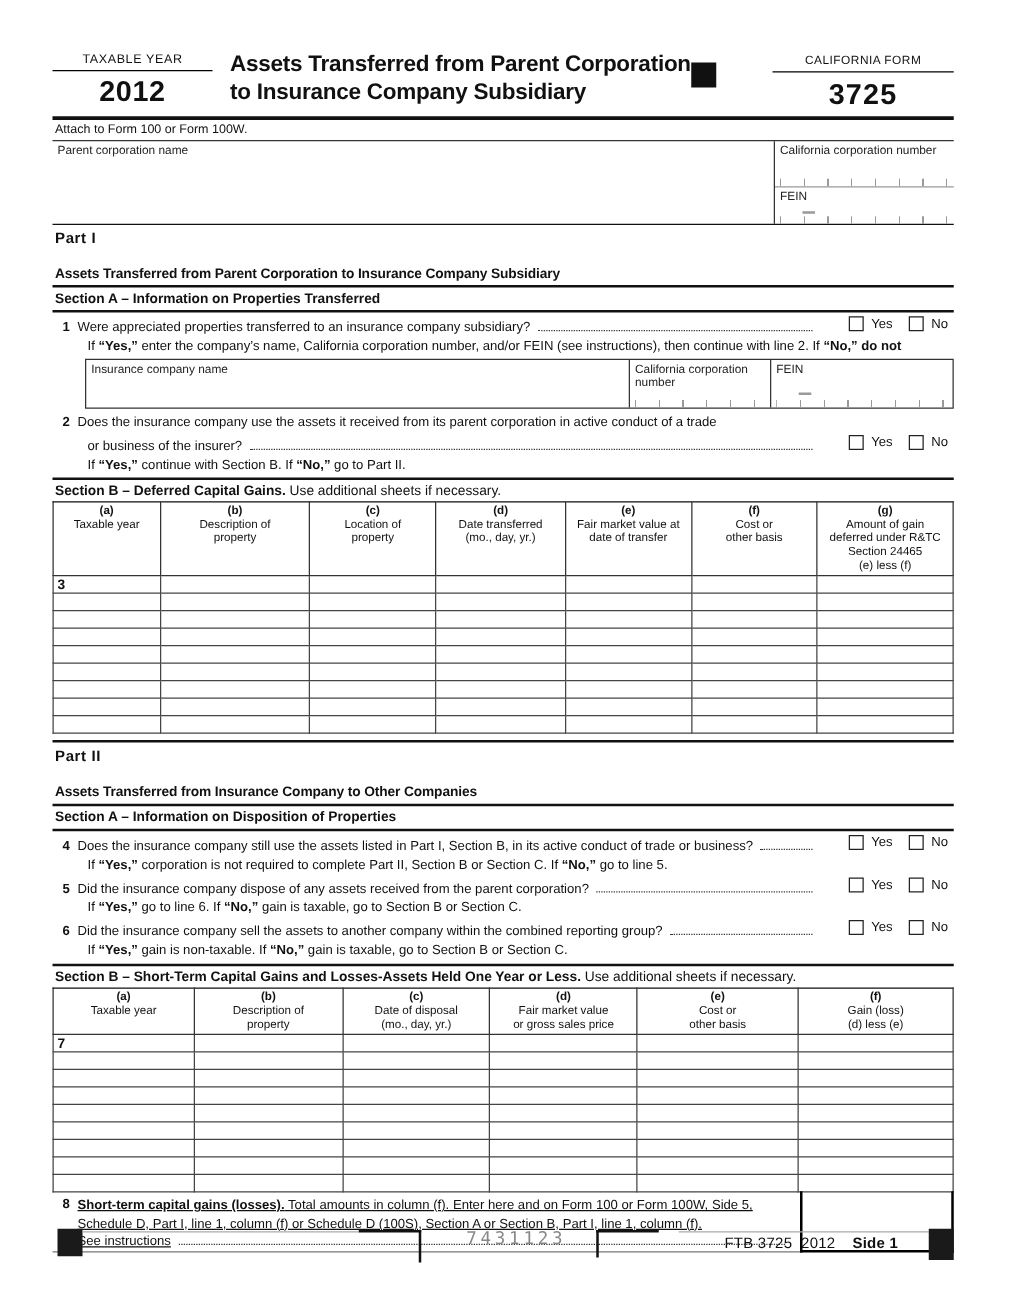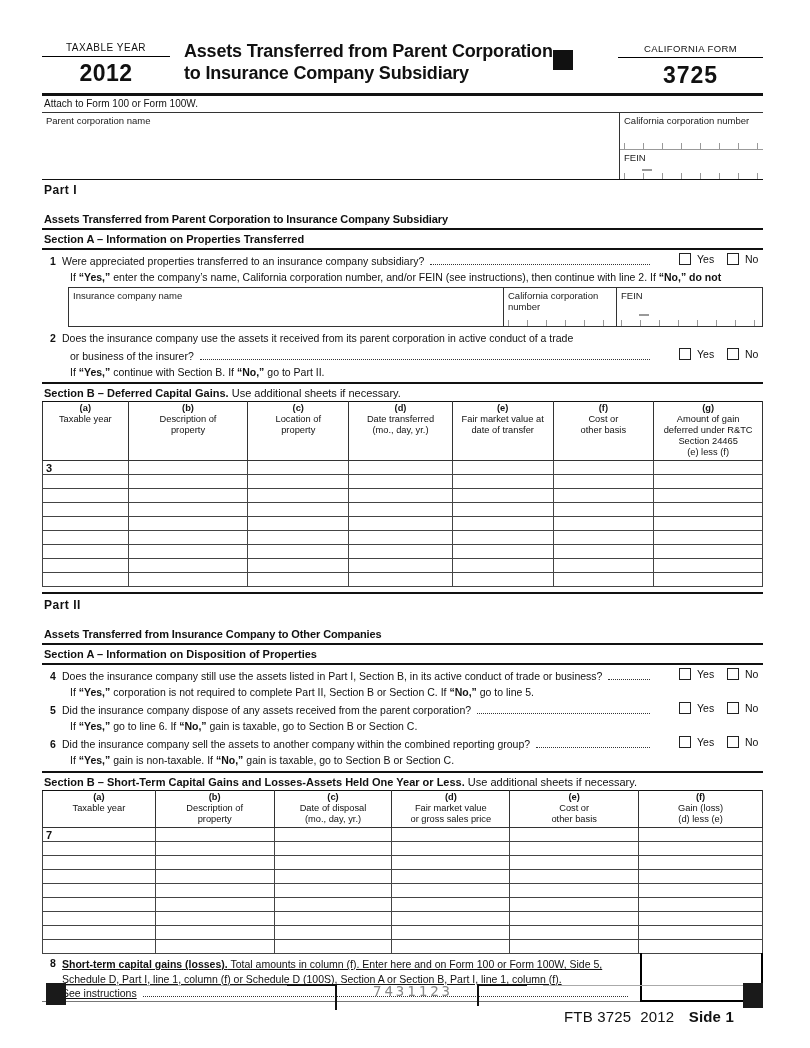--- a/index.html
+++ b/index.html
@@ -88,21 +88,21 @@
 
   
   .footer-sq { position:absolute; width:20px; height:22px; background:#1a1a1a; }
   .f-line { position:absolute; height:1px; background:#aaa; top:985px; }
   .bracket-r { position:absolute; left:287px; top:984px; width:50px; height:26px;
                border-top:2.5px solid #111; border-right:2.5px solid #111; }
   .bracket-l { position:absolute; left:477px; top:984px; width:50px; height:22px;
                border-top:2.5px solid #111; border-left:2.5px solid #111; }
   .scanline { position:absolute; left:373px; top:983px; font-family:"DejaVu Sans Mono", monospace;
               font-size:14px; color:#888; letter-spacing:3px; }
-  .ftb-text { position:absolute; left:560px; top:1008px; width:178px; text-align:center; font-size:15px;
+  .ftb-text { position:absolute; left:560px; top:987px; width:178px; text-align:center; font-size:12px;
               color:#111; letter-spacing:.2px; }
   .ftb-text .side { font-weight:700; margin-left:10px; }
   .watermark { position:absolute; left:0px; top:995px; font-family:"DejaVu Sans Mono", monospace;
                font-size:37px; color:#6e6e6e; letter-spacing:5px; }
 </style>
 </head>
 <body>
 
 <div class="page">
 

